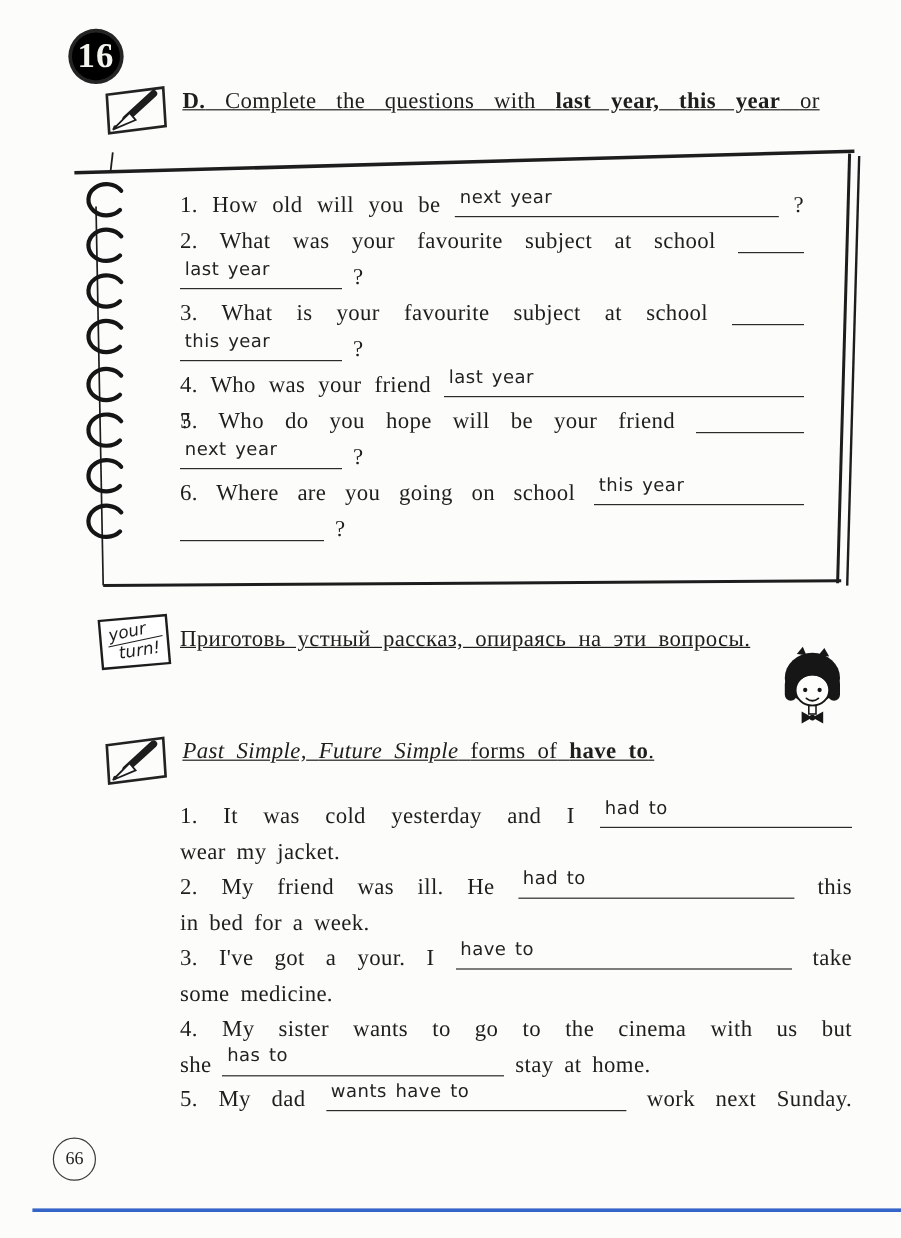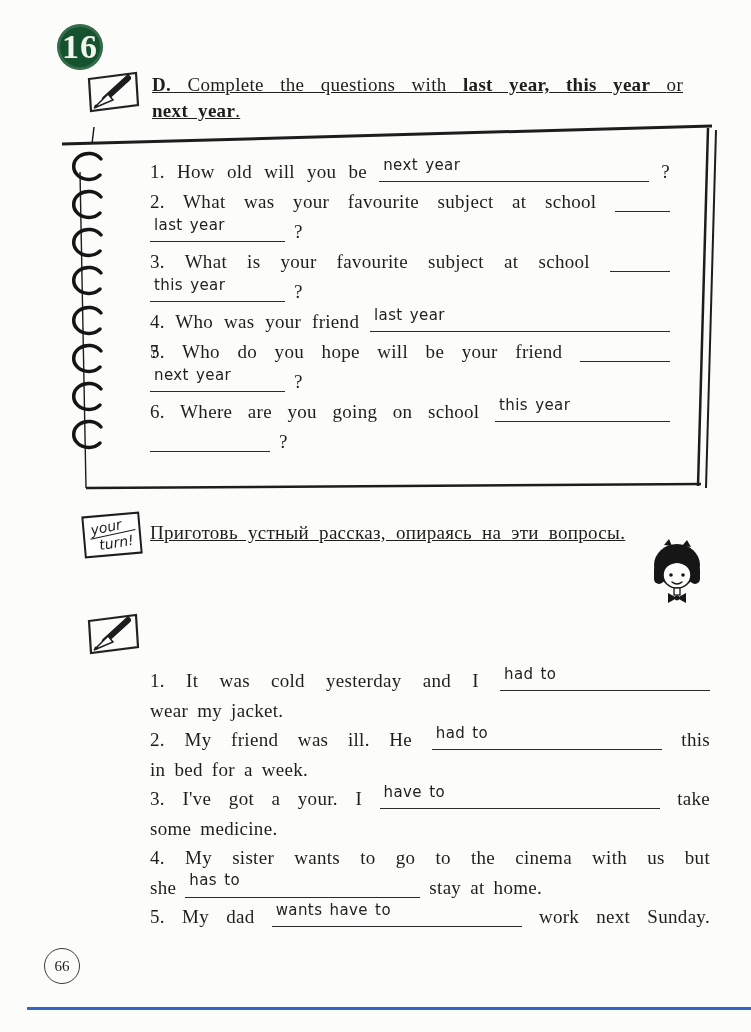--- a/index.html
+++ b/index.html
@@ -10,24 +10,24 @@
     font-family:"Liberation Serif", serif;
     color:#1e1e1c;
     overflow:hidden;
   }
   .abs { position:absolute; }
 
   
   .unit-badge {
     left:57px; top:24px; width:46px; height:46px;
     border-radius:50%;
-    background:#14532d;
+    background:#000000;
     box-shadow:inset 0 0 0 3px rgba(255,255,255,.14);
     color:#f4f4ee;
-    font-weight:bold; font-size:34px;
+    font-weight:bold; font-size:29px;
     display:flex; align-items:center; justify-content:center;
     letter-spacing:1px;
   }
 
   
   .txt { font-size:19px; letter-spacing:.3px; word-spacing:5px; line-height:26px;text-decoration:underline; }
   .bold { font-weight:bold; }
   .ital { font-style:italic; }
   .just { text-align:justify; text-align-last:justify; }
 
@@ -99,23 +99,20 @@
   </svg>
 </div>
 
 <div class="abs txt d-heading">
   <div class="just">
     <span class="bold">D.</span>
     <span>Complete the questions with</span>
     <span class="bold">last year,</span>
     <span class="bold">this year</span>
     <span>or</span>
-  </div>
-  <div>
-    <span class="bold">next year</span><span>.</span>
   </div>
 </div>
 
 <div class="abs" style="left:56px; top:114px;">
   <svg width="668" height="392" viewBox="0 0 668 392">
     <path d="M6,30 L656,12" stroke="#1d1d1d" stroke-width="3" fill="none"></path>
     <path d="M38,13 L36,30" stroke="#1d1d1d" stroke-width="1.5" fill="none"></path>
     <path d="M652,14 L642,372" stroke="#1d1d1d" stroke-width="2.5" fill="none"></path>
     <path d="M660,16 L650,374" stroke="#1d1d1d" stroke-width="2" fill="none"></path>
     <path d="M30,374 L645,370" stroke="#1d1d1d" stroke-width="2.5" fill="none"></path>
@@ -217,20 +214,26 @@
 <div class="abs" style="left:84px; top:612px;">
   <svg width="58" height="44" viewBox="0 0 58 44">
     <polygon points="5,9 52,3 54,35 7,41" fill="none" stroke="#222" stroke-width="2.2"></polygon>
     <line x1="44" y1="8" x2="21" y2="29" stroke="#1d1d1d" stroke-width="6" stroke-linecap="round"></line>
     <polygon points="24,24 10,38 29,30" fill="#fff" stroke="#1d1d1d" stroke-width="1.5"></polygon>
     <circle cx="12" cy="36" r="1.6" fill="#1d1d1d"></circle>
   </svg>
 </div>
 
 <div class="abs txt e-heading">
+  <div>
+    <span class="ital">Past Simple,</span>
+    <span class="ital">Future Simple</span>
+    <span>forms of</span>
+    <span class="bold">have to</span><span>.</span>
+  </div>
 </div>
 
 <div class="abs e-block">
 
   <div class="e-line just">
     <span>1.</span>
     <span>It was cold yesterday and I</span>
     <span class="blank" style="width:210px"><span class="hand">had to</span></span>
   </div>
   <div class="e-line">

